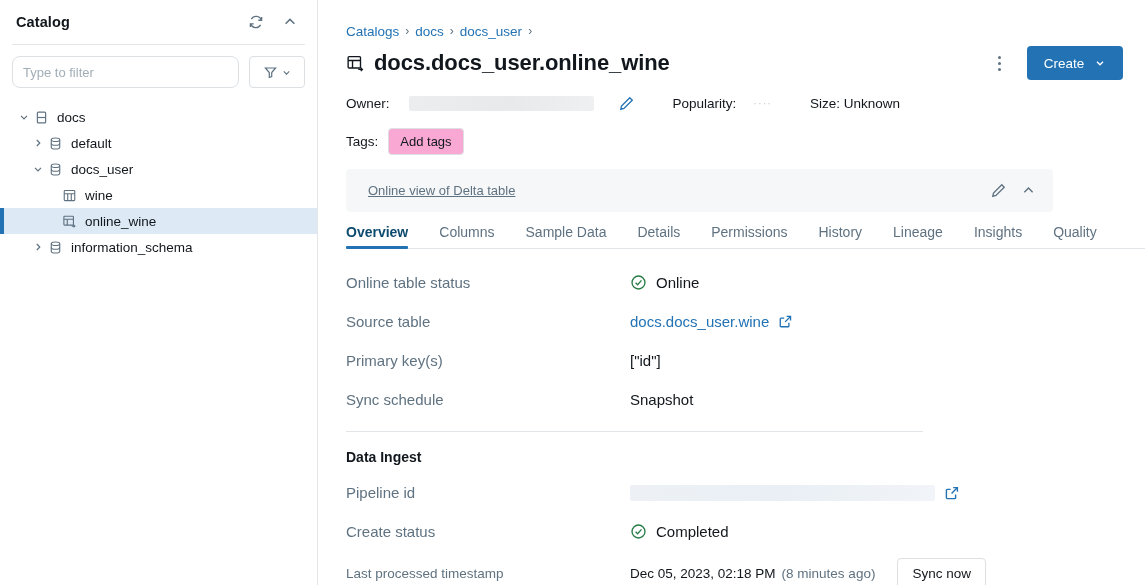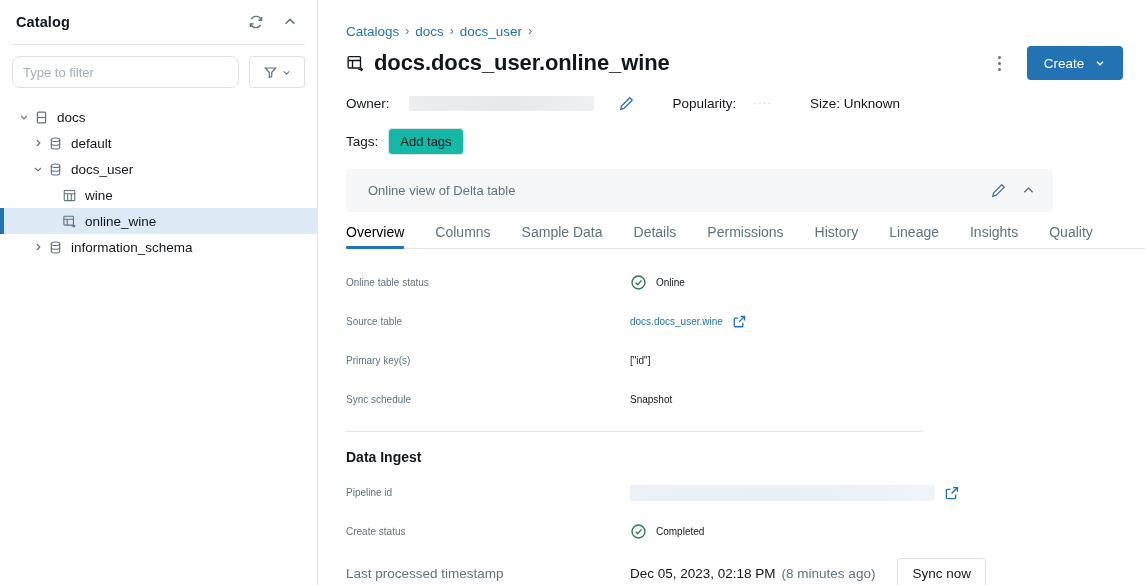--- a/index.html
+++ b/index.html
@@ -132,56 +132,56 @@
     background: linear-gradient(90deg,#ECEDEE 0%,#E7E9EA 55%,#EFF0F1 100%);
     border-radius: 2px;
   }
   .pencil { margin-left: 12px; color: #2272B4; display: flex; cursor: pointer; }
   .meta-sep { width: 14px; }
   .popularity-dots { color: #C5CDD2; letter-spacing: 1px; font-size: 11px; margin-left: 5px; }
 
   .tags-row { display: flex; align-items: center; gap: 10px; height: 30px; margin-top: 10px; font-size: 13.5px; }
   .tag-btn {
     height: 27px; padding: 0 11px;
-    border: 1px solid #DCE0E3; border-radius: 4px; background: #14b8a6;
+    border: 1px solid #DCE0E3; border-radius: 4px; background: #f9a8d4;
     font-size: 13px; color: #11171C; cursor: pointer;
     font-family: "Liberation Sans", sans-serif;
   }
 
   .desc-panel {
     margin-top: 13px;
     width: 707px; height: 43px;
     background: #F6F7F8;
     border-radius: 4px;
     display: flex; align-items: center;
     padding: 0 10px 0 22px;
   }
-  .desc-text { flex: 1; font-size: 13px; color: #5F7281; }
+  .desc-text { flex: 1; font-size: 13px; color: #5F7281; text-decoration: underline; }
   .desc-ico { width: 30px; height: 30px; display: flex; align-items: center; justify-content: center; color: #5F7281; cursor: pointer; border-radius: 4px; }
 
   .tabs {
     display: flex; align-items: flex-end; gap: 0;
     margin-top: 12px;
     border-bottom: 1px solid #E3E6E8;
     width: 813px;
   }
   .tab {
     font-size: 14px; color: #5F7281;
     padding: 0 0 8px 0; margin-right: 31px;
     cursor: pointer; position: relative; white-space: nowrap;
   }
   .tab:last-child { margin-right: 0; }
-  .tab.active { color: #000000; font-weight: 400; }
+  .tab.active { color: #0c4a6e; font-weight: 700; }
   .tab.active::after {
     content: ""; position: absolute; left: 0; right: 0; bottom: -1px;
     height: 3px; background: #2272B4; border-radius: 1px;
   }
 
   .props { margin-top: 14px; }
-  .prop-row { display: flex; align-items: center; height: 39px; font-size: 10px; }
+  .prop-row { display: flex; align-items: center; height: 39px; font-size: 15px; }
   .prop-label { width: 284px; flex: 0 0 284px; color: #5F7281; }
   .prop-value { display: flex; align-items: center; gap: 9px; color: #11171C; }
   .link { color: #2272B4; cursor: pointer; }
   .ext-ico { color: #2272B4; display: flex; cursor: pointer; }
 
   .hr { width: 577px; height: 1px; background: #E3E6E8; margin: 12px 0 0 0; }
   .section-title { font-size: 14px; font-weight: 700; color: #11171C; margin-top: 17px; }
 
   .redact-wide {
     display: inline-block; height: 16px; width: 305px;

